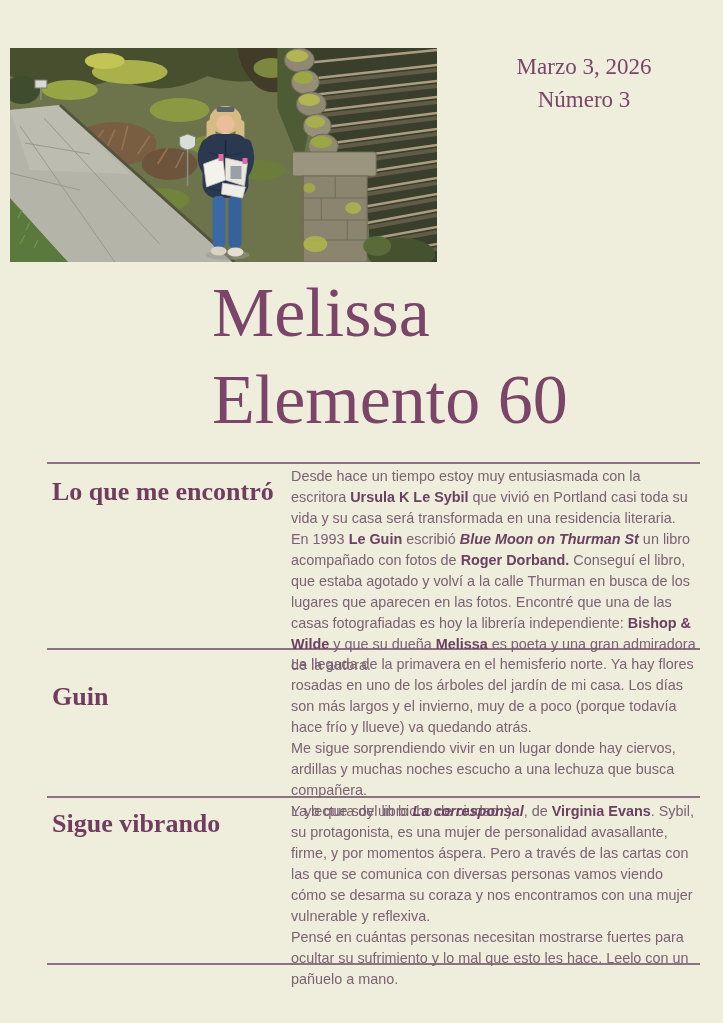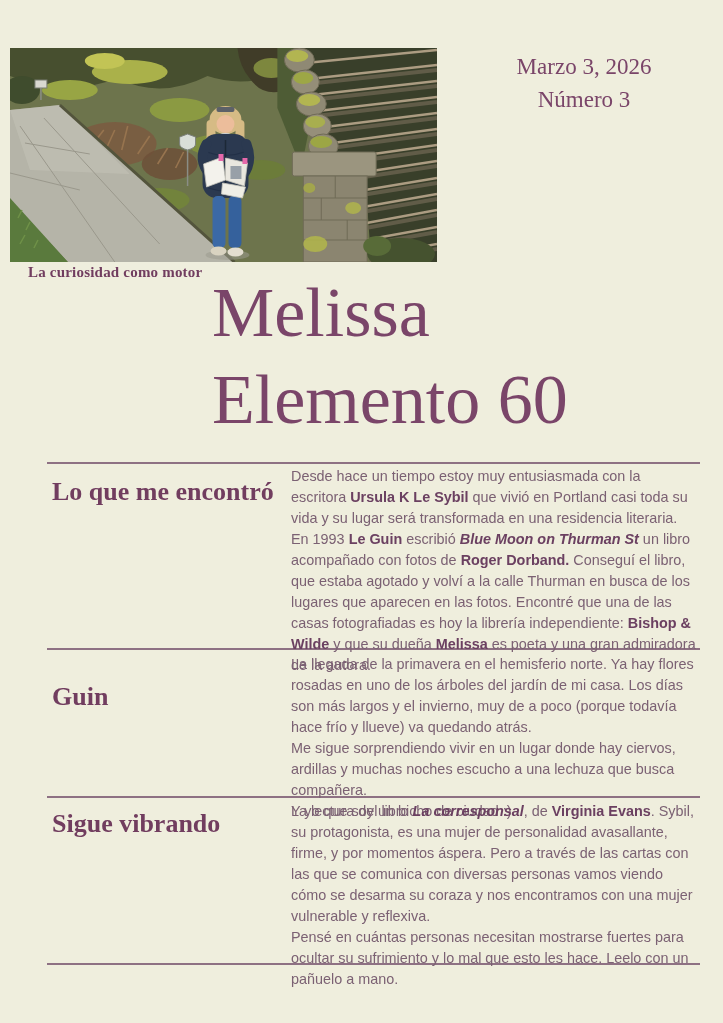--- a/index.html
+++ b/index.html
@@ -197,35 +197,34 @@
         <rect x="233" y="110" width="5" height="6" fill="#e668aa"></rect>
       </g>
     </svg>
   </figure>
 
   <div class="dateblock">
     <div>Marzo 3, 2026</div>
     <div>Número 3</div>
   </div>
 
-  <div class="caption">La curiosidad como motor</div>
 
   <h1 class="title">
     <div>Melissa</div>
     <div>Elemento 60</div>
   </h1>
 
   <div class="rule r1"></div>
   <div class="rule r2"></div>
   <div class="rule r3"></div>
   <div class="rule r4"></div>
 
   <h2 class="sec-heading h1">Lo que me encontró</h2>
   <div class="sec-body b1">
-      <p><span>Desde hace un tiempo estoy muy entusiasmada con la escritora </span><span class="b">Ursula K Le Sybil</span><span> que vivió en Portland casi toda su vida y su lugar será transformada en una residencia literaria.</span></p>
+      <p><span>Desde hace un tiempo estoy muy entusiasmada con la escritora </span><span class="b">Ursula K Le Sybil</span><span> que vivió en Portland casi toda su vida y su casa será transformada en una residencia literaria.</span></p>
       <p><span>En 1993 </span><span class="b">Le Guin</span><span> escribió </span><span class="b i">Blue Moon on Thurman St</span><span> un libro acompañado con fotos de </span><span class="b">Roger Dorband.</span><span> Conseguí el libro, que estaba agotado y volví a la calle Thurman en busca de los lugares que aparecen en las fotos. Encontré que una de las casas fotografiadas es hoy la librería independiente: </span><span class="b">Bishop &amp; Wilde</span><span> y que  su dueña </span><span class="b">Melissa</span><span> es poeta y una gran admiradora de la autora.</span></p>
     </div>
 
   <h2 class="sec-heading h2">Guin</h2>
   <div class="sec-body b2">
       <p><span>La llegada de la primavera en el hemisferio norte. Ya hay flores rosadas en uno de los árboles del jardín de mi casa. Los días son más largos y el invierno, muy de a poco (porque todavía hace frío y llueve) va quedando atrás.</span></p>
       <p><span>Me sigue sorprendiendo vivir en un lugar donde hay ciervos, ardillas y muchas noches escucho a una lechuza que busca compañera.</span></p>
       <p><span>Y yo que soy un bicho de ciudad :)</span></p>
     </div>
 

